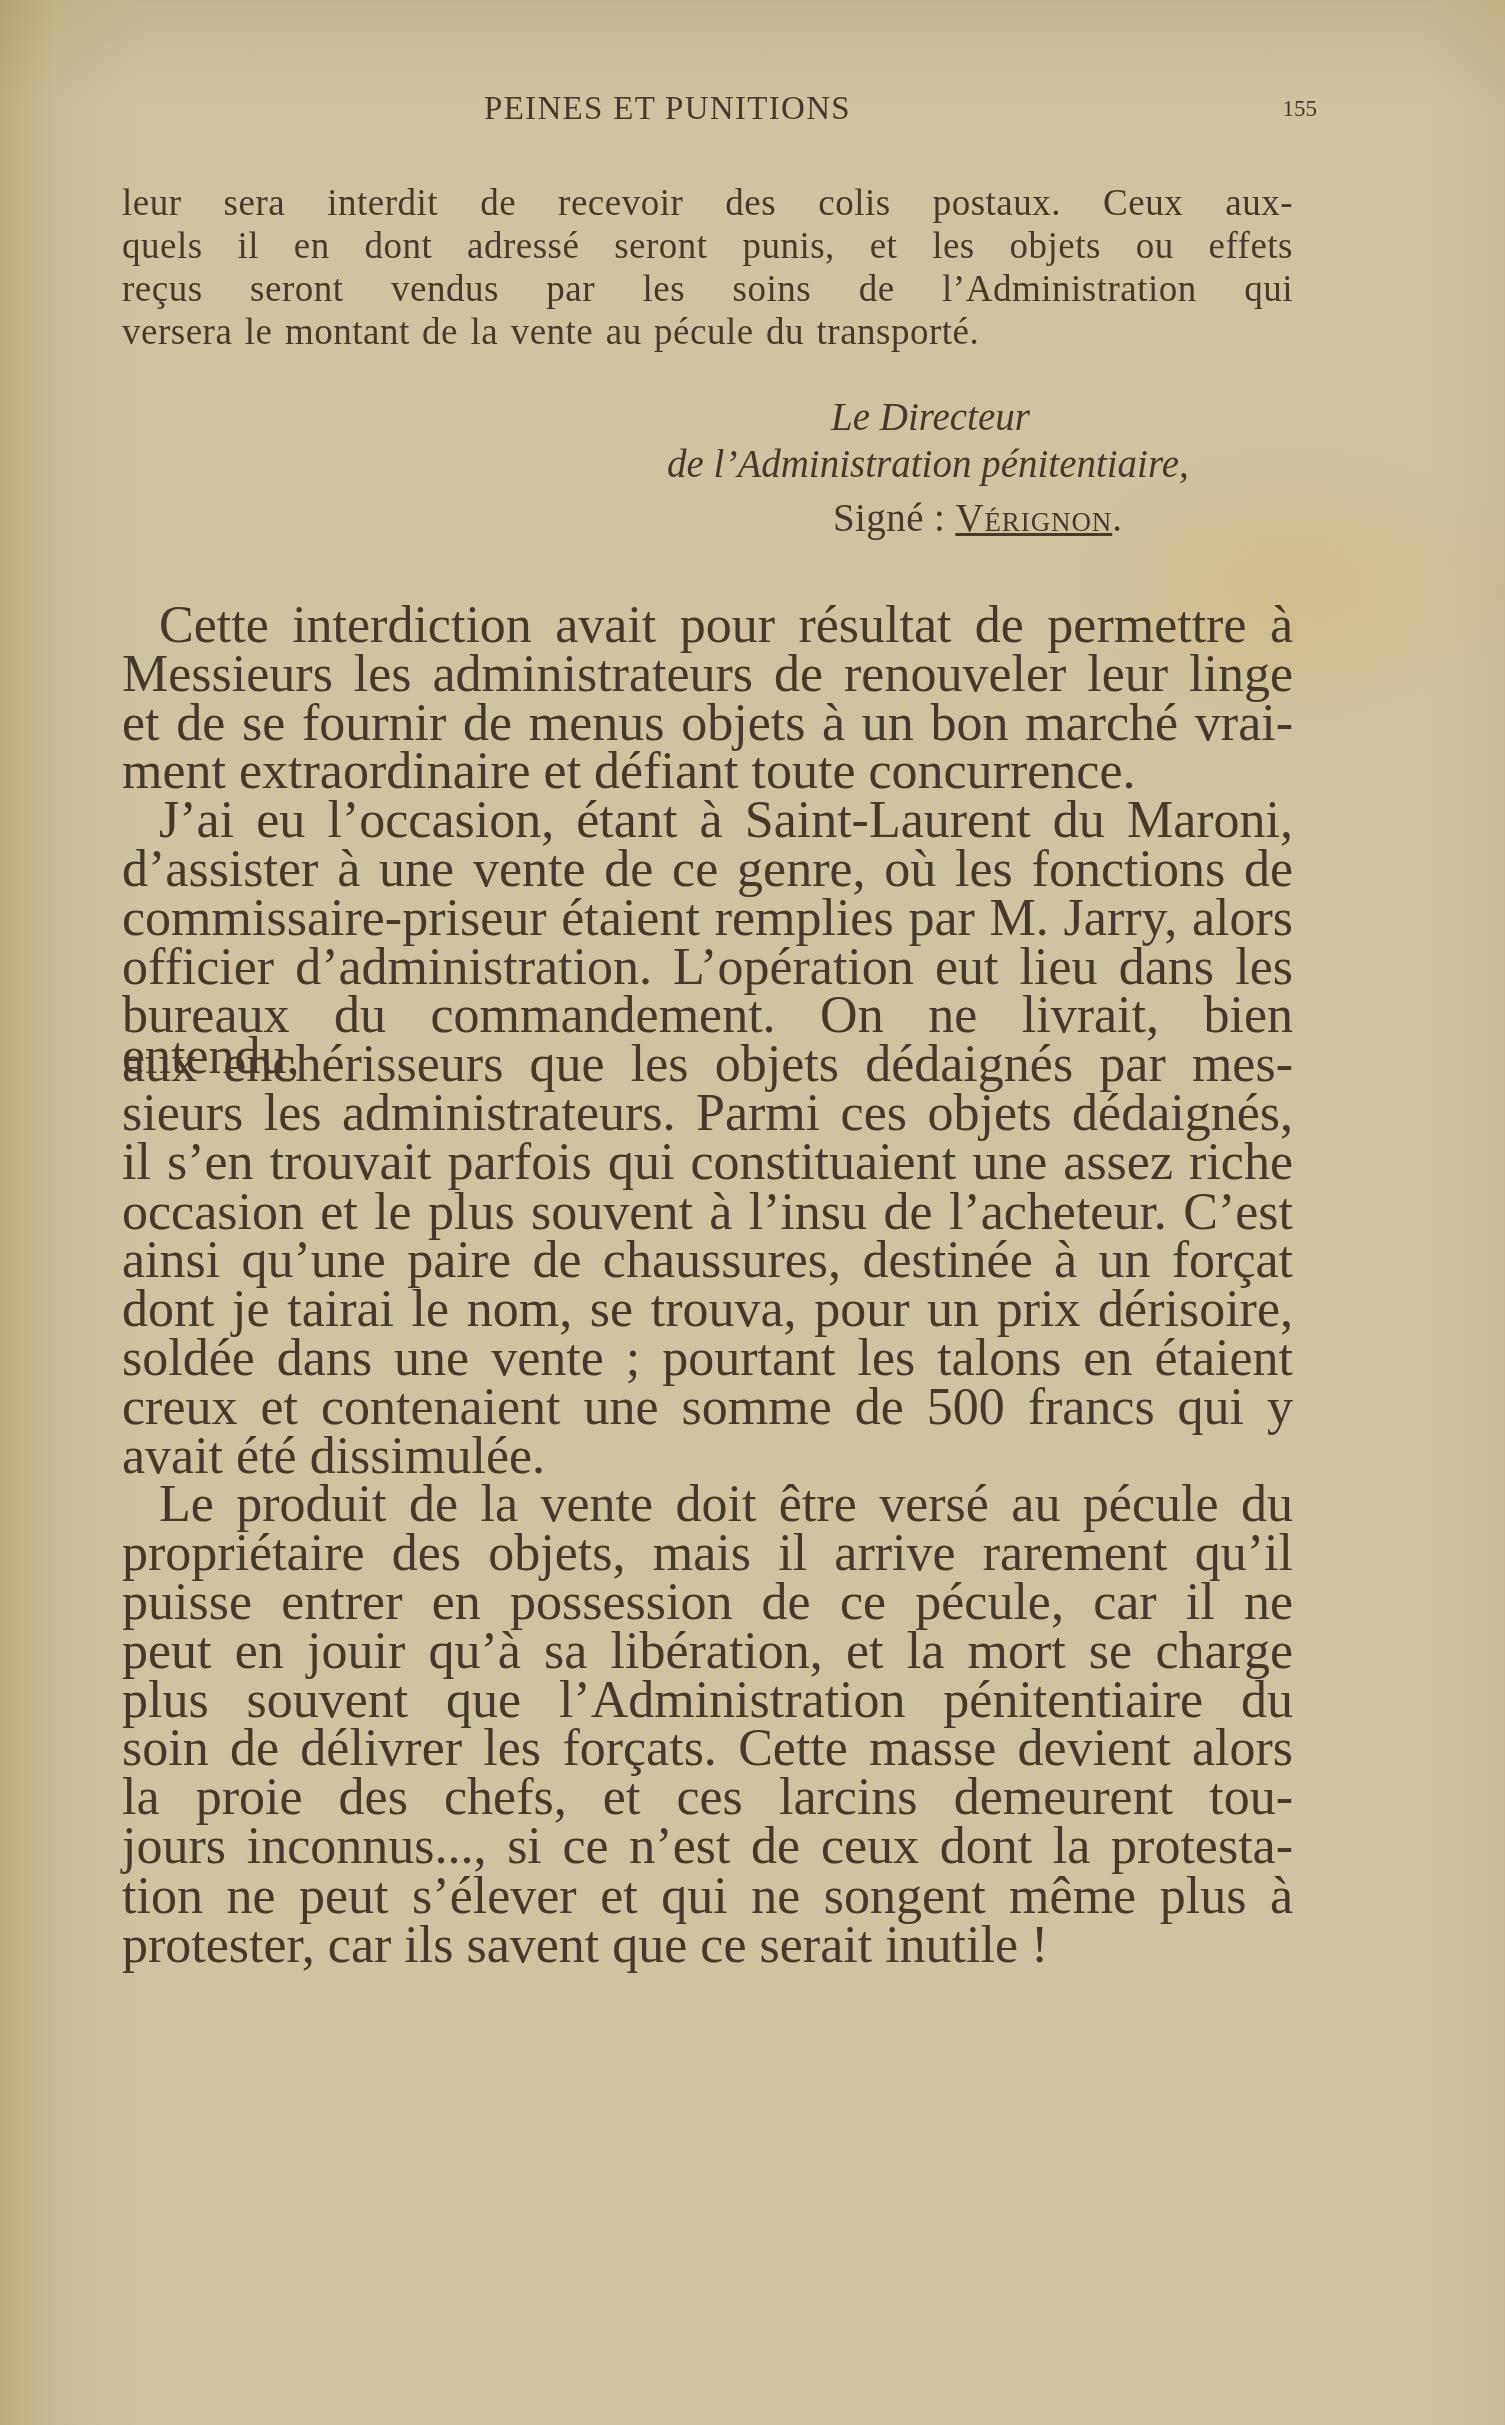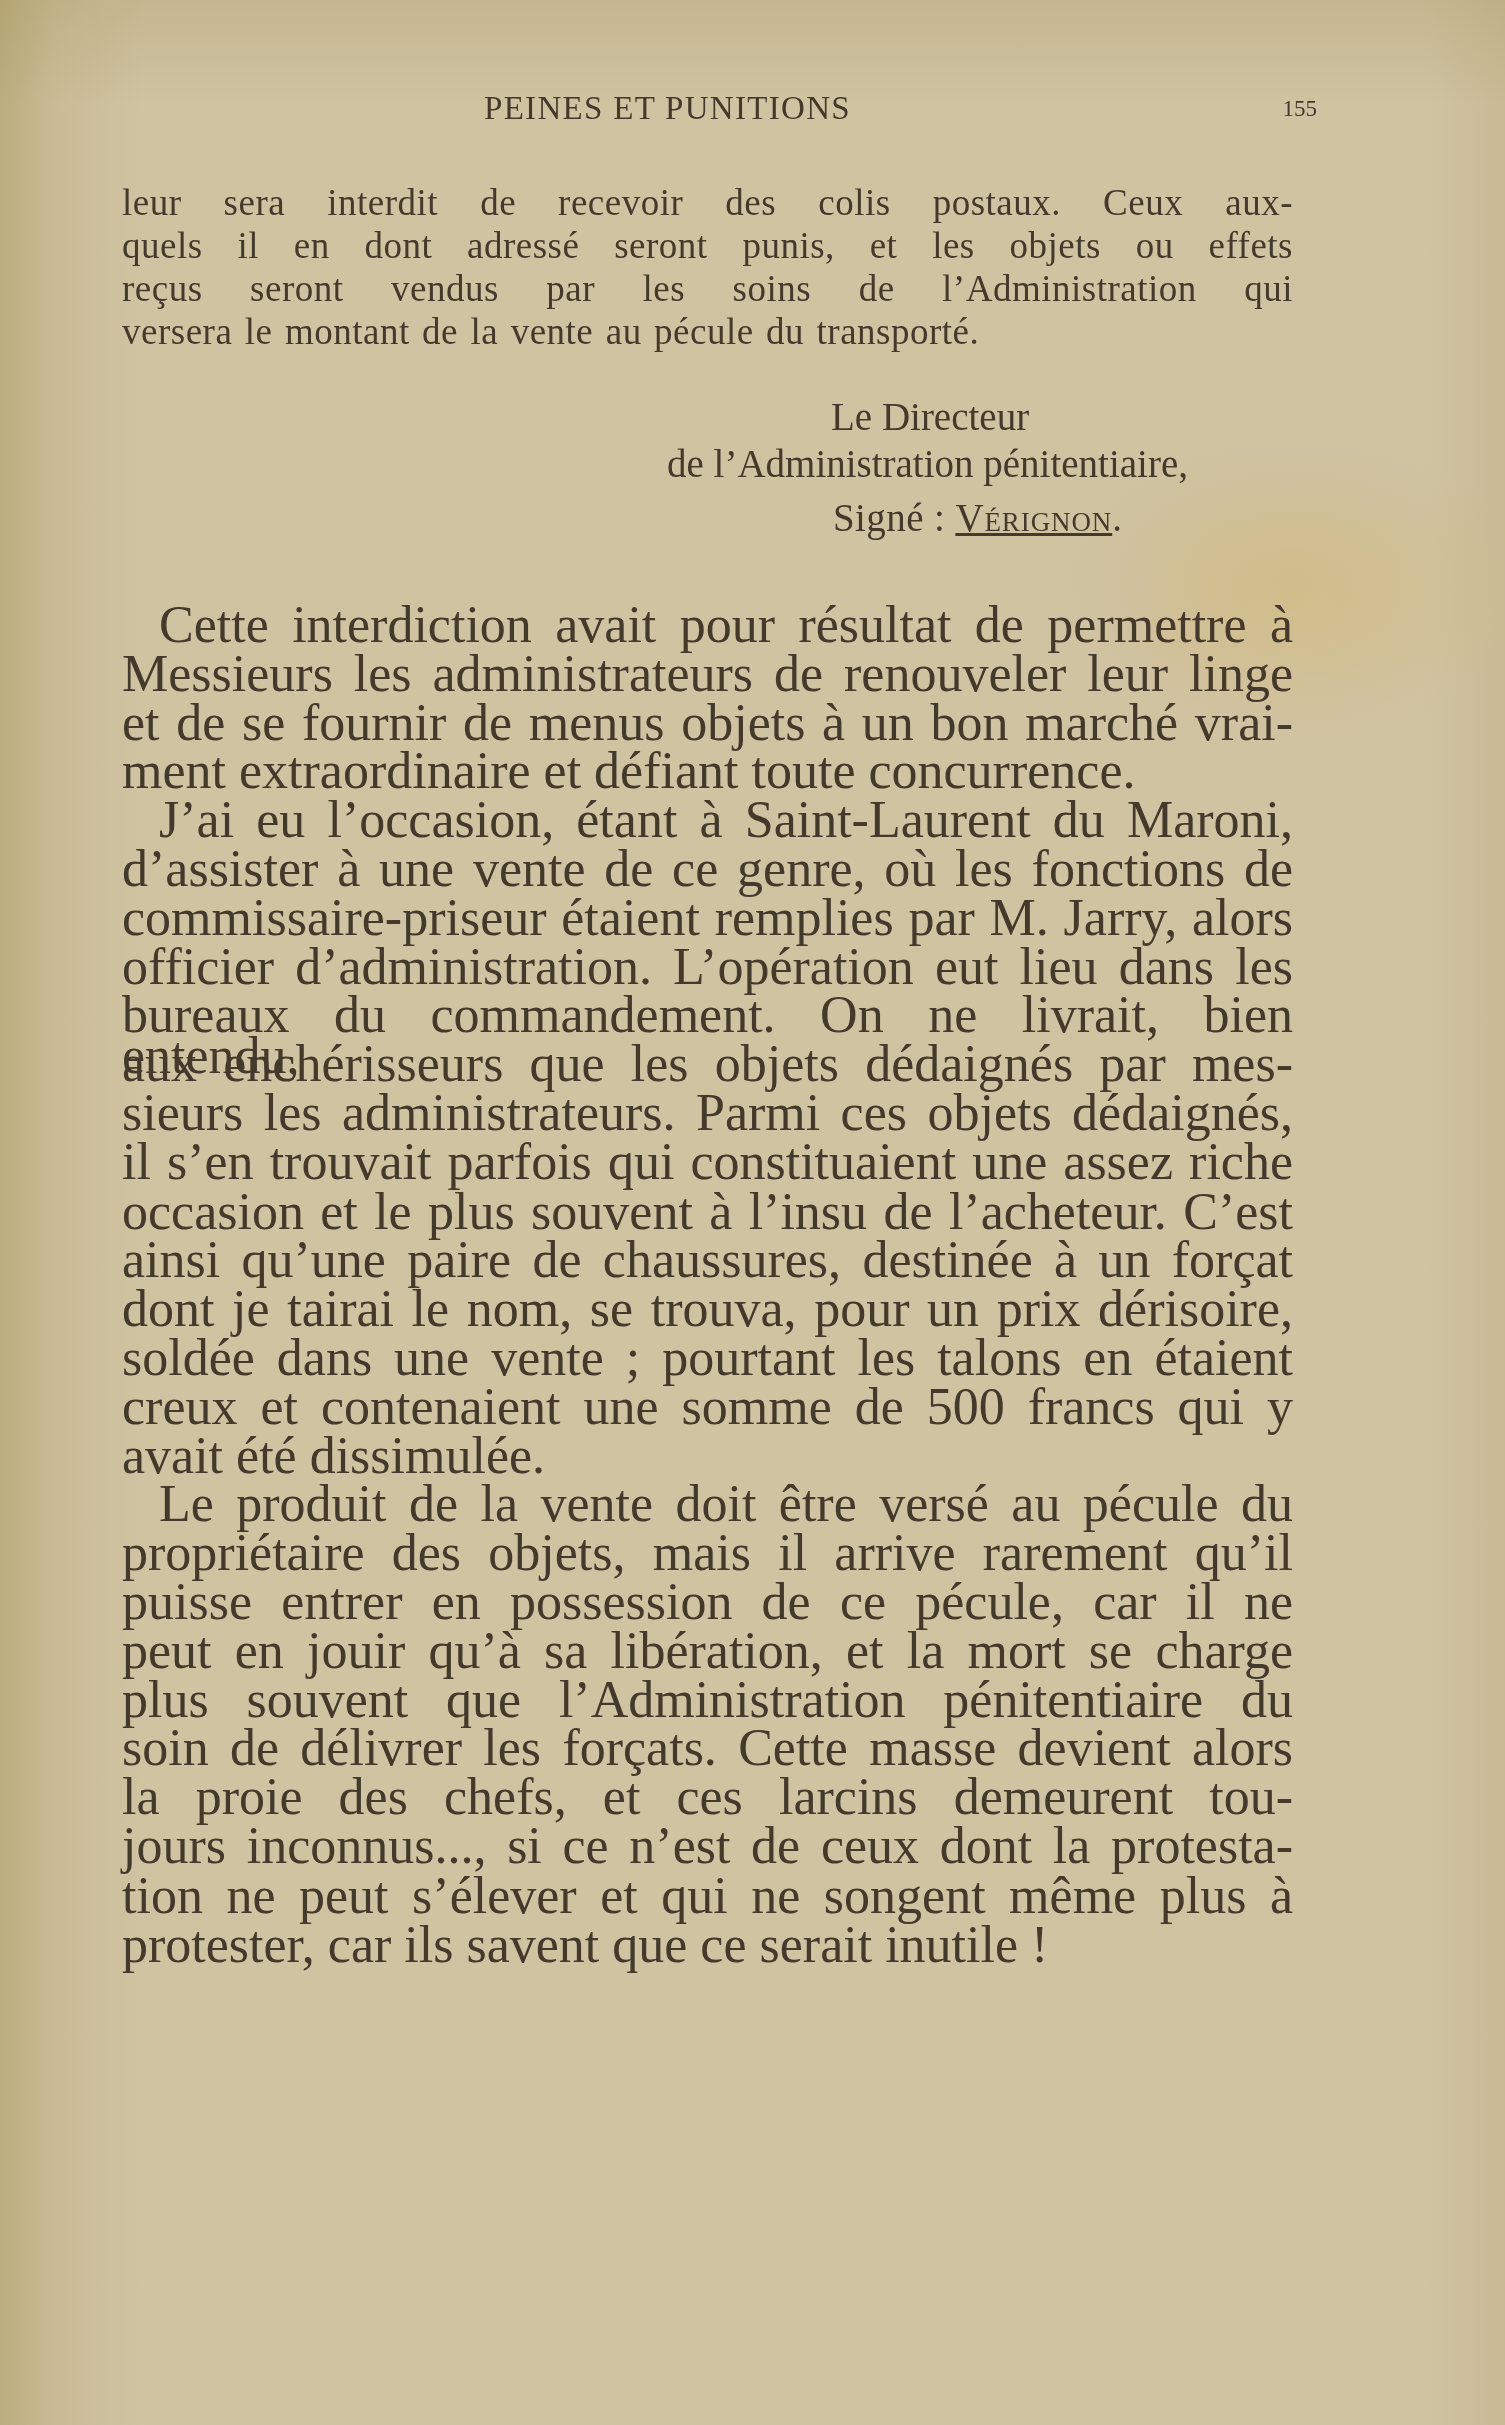--- a/index.html
+++ b/index.html
@@ -16,21 +16,21 @@
   }
   .page { position: absolute; left: 0; top: 0; width: 1505px; height: 2426px; padding-left: 12px; }
   .line { position: absolute; white-space: nowrap; }
   .just { white-space: normal; text-align: justify; text-align-last: justify; }
   .header-title {
     left: 484px; top: 92px; font-size: 33px; line-height: 33px;
     letter-spacing: 1.3px; width: 446px; white-space: nowrap;
   }
   .page-number { left: 1231px; top: 92px; width: 57px; text-align: right; font-size: 23px; line-height: 33px; margin-left: 29px; }
   .intro .line { left: 122px; width: 1171px; font-size: 37px; line-height: 37px; letter-spacing: 0.5px; word-spacing: 2.7px; }
-  .sig { font-size: 39px; line-height: 39px; }
+  .sig { font-style: italic; font-size: 39px; line-height: 39px; }
   .signed { font-size: 39px; line-height: 39px; letter-spacing: 0.4px; }
   .sc { font-variant: small-caps; letter-spacing: 0.9px; text-decoration: underline; }
   .body .line { left: 122px; width: 1171px; font-size: 52px; line-height: 41px; font-family: Liberation Serif, serif; }
   .body .line.indent { left: 159px; width: 1134px; }
   .stain {
     position: absolute; left: 1150px; top: 517px; width: 357px; height: 232px;
     background: radial-gradient(ellipse at 40% 40%, rgba(215,190,130,0.35), rgba(0,0,0,0) 70%);
     pointer-events: none;
   }
 </style>

